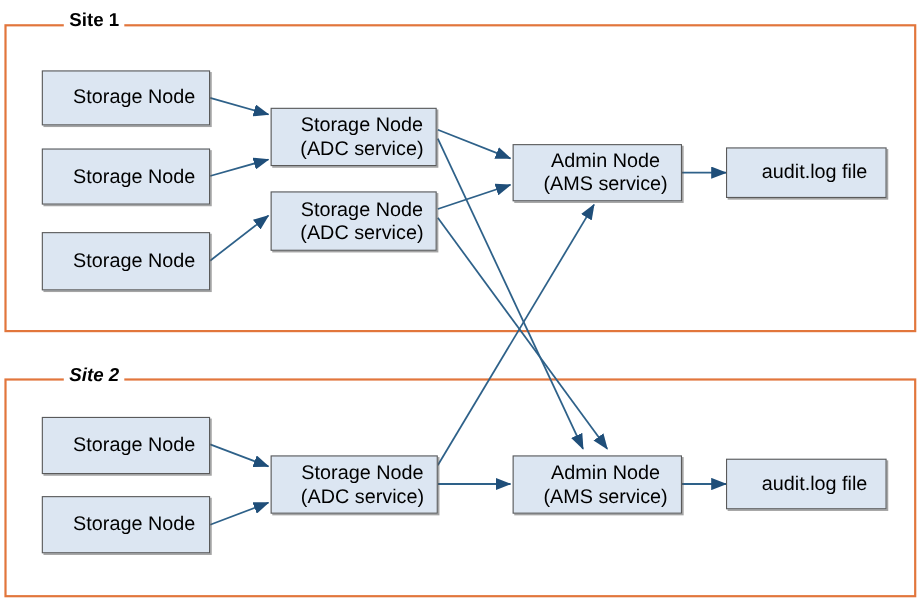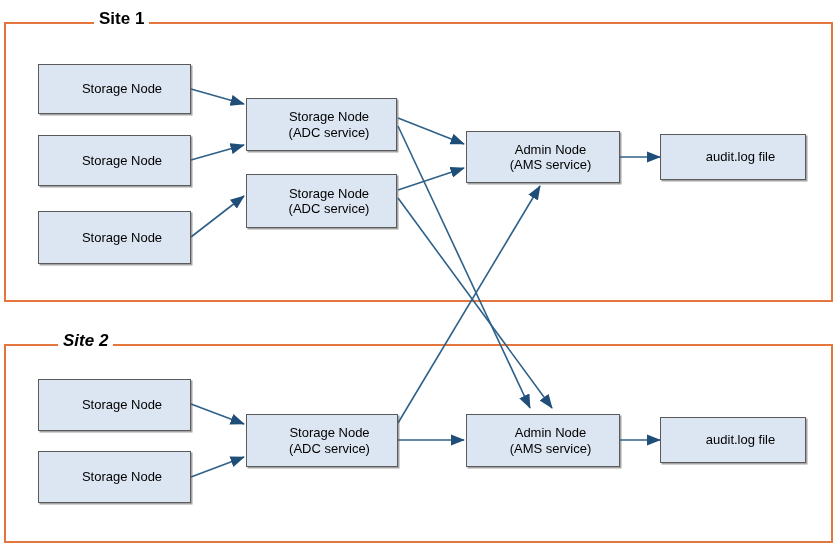--- a/index.html
+++ b/index.html
@@ -41,21 +41,21 @@
     box-sizing: border-box;
     background: #dce6f2;
     border: 1.5px solid #5a5a5a;
     box-shadow: 1.5px 1.5px 0 rgba(90,90,90,0.55);
     display: flex;
     flex-direction: column;
     align-items: center;
     justify-content: center;
     text-align: center;
     color: #000000;
-    font-size: 13px;
+    font-size: 18px;
     line-height: 1.18;
     padding-left: 15px;
   }
   .node-box .line2 {
     display: block;
   }
   
   #arrow-layer {
     position: absolute;
     left: 0;
@@ -68,21 +68,21 @@
     stroke: #2e6189;
     stroke-width: 1.6;
   }
 </style>
 </head>
 <body>
 
 <div id="diagram-root">
 
   <div class="site-frame" style="left:4px; top:22px; width:829px; height:280px;"></div>
-  <div class="site-label" style="left:58px; top:10px;margin-left:36px;">Site 1</div>
+  <div class="site-label" style="left:58px; top:10px;">Site 1</div>
 
   <div class="site-frame" style="left:4px; top:344px; width:829px; height:199px;"></div>
   <div class="site-label" style="left:58px; top:332px;font-style:italic;">Site 2</div>
 
   <svg id="arrow-layer" viewBox="0 0 838 547" xmlns="http://www.w3.org/2000/svg">
     <defs>
       <marker id="arrowhead" markerWidth="9" markerHeight="7" refX="8.4" refY="3.5" orient="auto" markerUnits="strokeWidth">
         <polygon points="0 0, 9 3.5, 0 7" fill="#1f4e79"></polygon>
       </marker>
     </defs>

